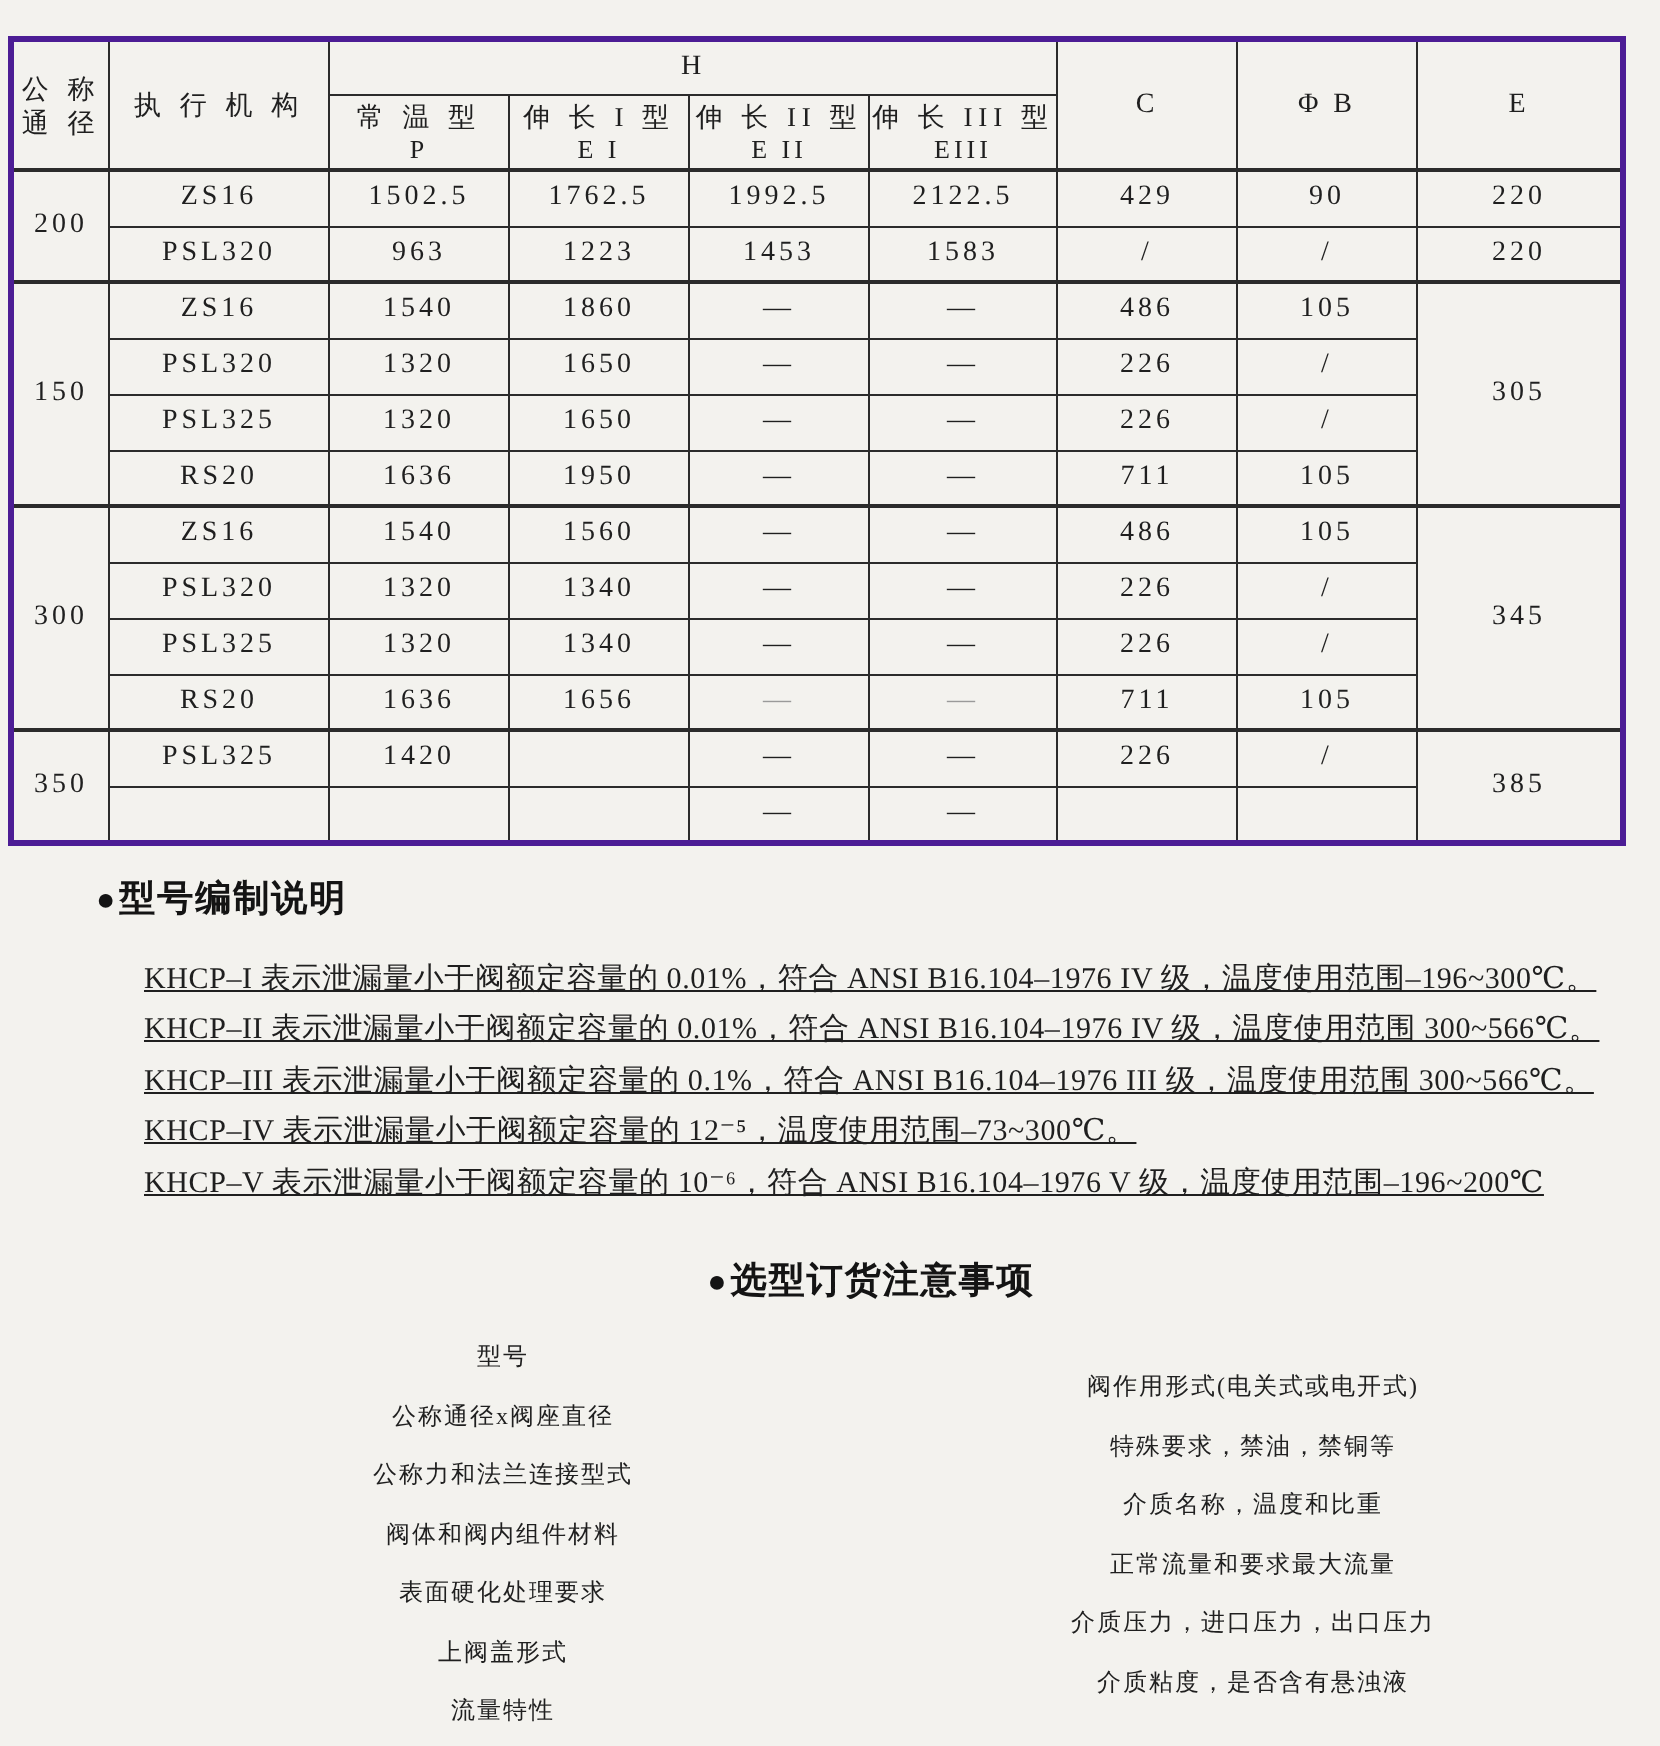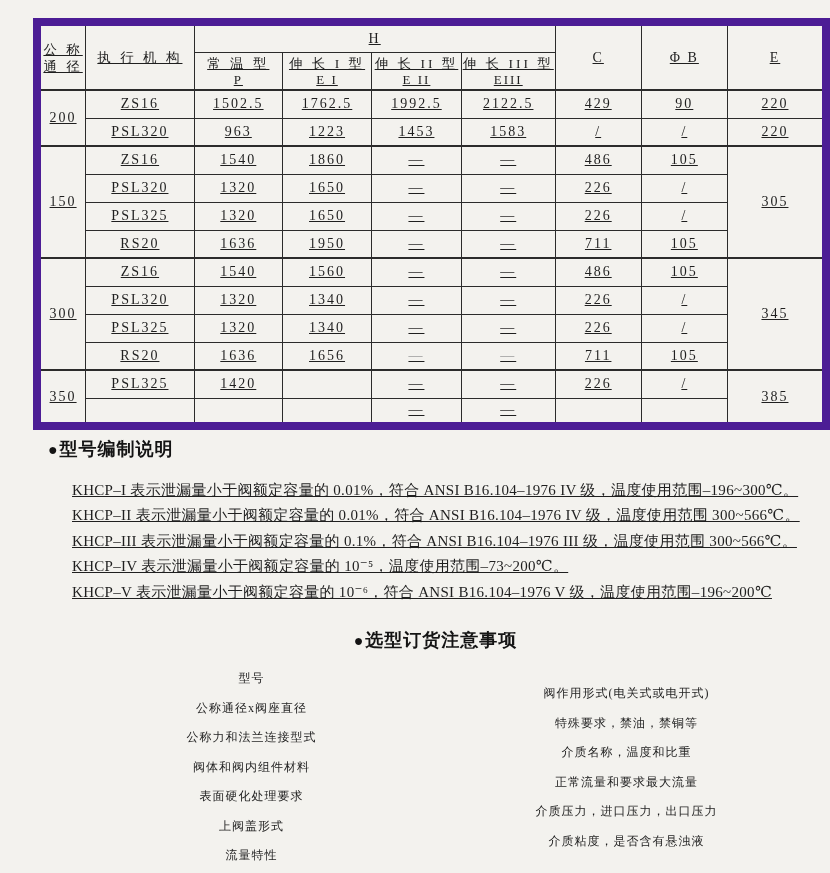--- a/index.html
+++ b/index.html
@@ -4,44 +4,43 @@
 <style>
   html,body { margin:0; padding:0; }
   .page {
     position:relative; width:830px; height:873px;
     background:#f3f2ee; overflow:hidden;
     font-family:"Liberation Serif","DejaVu Serif",serif;
     color:#1f1f1f;
   }
   
   .dim-table {
-    position:absolute; left:33px; top:18px;
+    position:absolute; left:4px; top:18px;
     border-collapse:collapse; table-layout:fixed;
-    border:8px solid #4c1d95;
-    text-decoration:underline;
+    border:3px solid #4c1d95;
   }
   .dim-table th, .dim-table td {
     border:1.5px solid #2b2b2b;
     text-align:center; vertical-align:middle;
     padding:0; font-weight:normal;
     font-size:14px; letter-spacing:2px;
     color:#1f1f1f; overflow:hidden; white-space:nowrap;
   }
   .dim-table thead tr.hrow1 th { height:26px; }
   .dim-table thead tr.hrow2 th { height:36px; }
   .dim-table tbody tr { height:28px; }
   .dim-table th.zh, .dim-table .sub-line1 { font-size:13.5px; letter-spacing:3px; }
   .dim-table .two-line div { line-height:17px; }
   .sub-line1 { line-height:17px; display:block; }
   .sub-line2 { line-height:15px; display:block; font-size:13px; letter-spacing:2px; }
   .dim-table tbody tr.group-start td { border-top-width:2.5px; }
   .dim-table td.faint { color:#9a9a9a; }
   
   .section-heading {
-    font-family:Liberation Mono, monospace;
+    font-family:Liberation Sans, sans-serif;
     font-weight:bold; font-size:18px; letter-spacing:1px; color:#141414;
     white-space:nowrap;
   }
   .section-heading .bullet { font-size:16px; margin-right:1px; }
   #model-section { position:absolute; left:48px; top:437px; width:775px; }
   #model-lines { margin-top:17px; margin-left:24px; }
   .note-line { font-size:15px; line-height:25.4px; white-space:nowrap; letter-spacing:0.3px;text-decoration:underline; }
   #order-section { position:absolute; left:48px; top:628px; width:775px;text-align:center; }
   #order-columns { display:flex; margin-top:12px; }
   #order-left  { margin-left:25px; width:357px; flex:0 0 357px; }
@@ -218,21 +217,21 @@
   </table>
 
   <div id="model-section">
     <div class="section-heading">
       <span class="bullet">●</span><span>型号编制说明</span>
     </div>
     <div id="model-lines">
         <div class="note-line">KHCP–I 表示泄漏量小于阀额定容量的 0.01%，符合 ANSI B16.104–1976 IV 级，温度使用范围–196~300℃。</div>
         <div class="note-line">KHCP–II 表示泄漏量小于阀额定容量的 0.01%，符合 ANSI B16.104–1976 IV 级，温度使用范围 300~566℃。</div>
         <div class="note-line">KHCP–III 表示泄漏量小于阀额定容量的 0.1%，符合 ANSI B16.104–1976 III 级，温度使用范围 300~566℃。</div>
-        <div class="note-line">KHCP–IV 表示泄漏量小于阀额定容量的 10⁻⁵，温度使用范围–73~200℃。</div>
+        <div class="note-line">KHCP–IV 表示泄漏量小于阀额定容量的 12⁻⁵，温度使用范围–73~300℃。</div>
         <div class="note-line">KHCP–V 表示泄漏量小于阀额定容量的 10⁻⁶，符合 ANSI B16.104–1976 V 级，温度使用范围–196~200℃</div>
       </div>
   </div>
 
   <div id="order-section">
     <div class="section-heading">
       <span class="bullet">●</span><span>选型订货注意事项</span>
     </div>
     <div id="order-columns">
       <div id="order-left">

